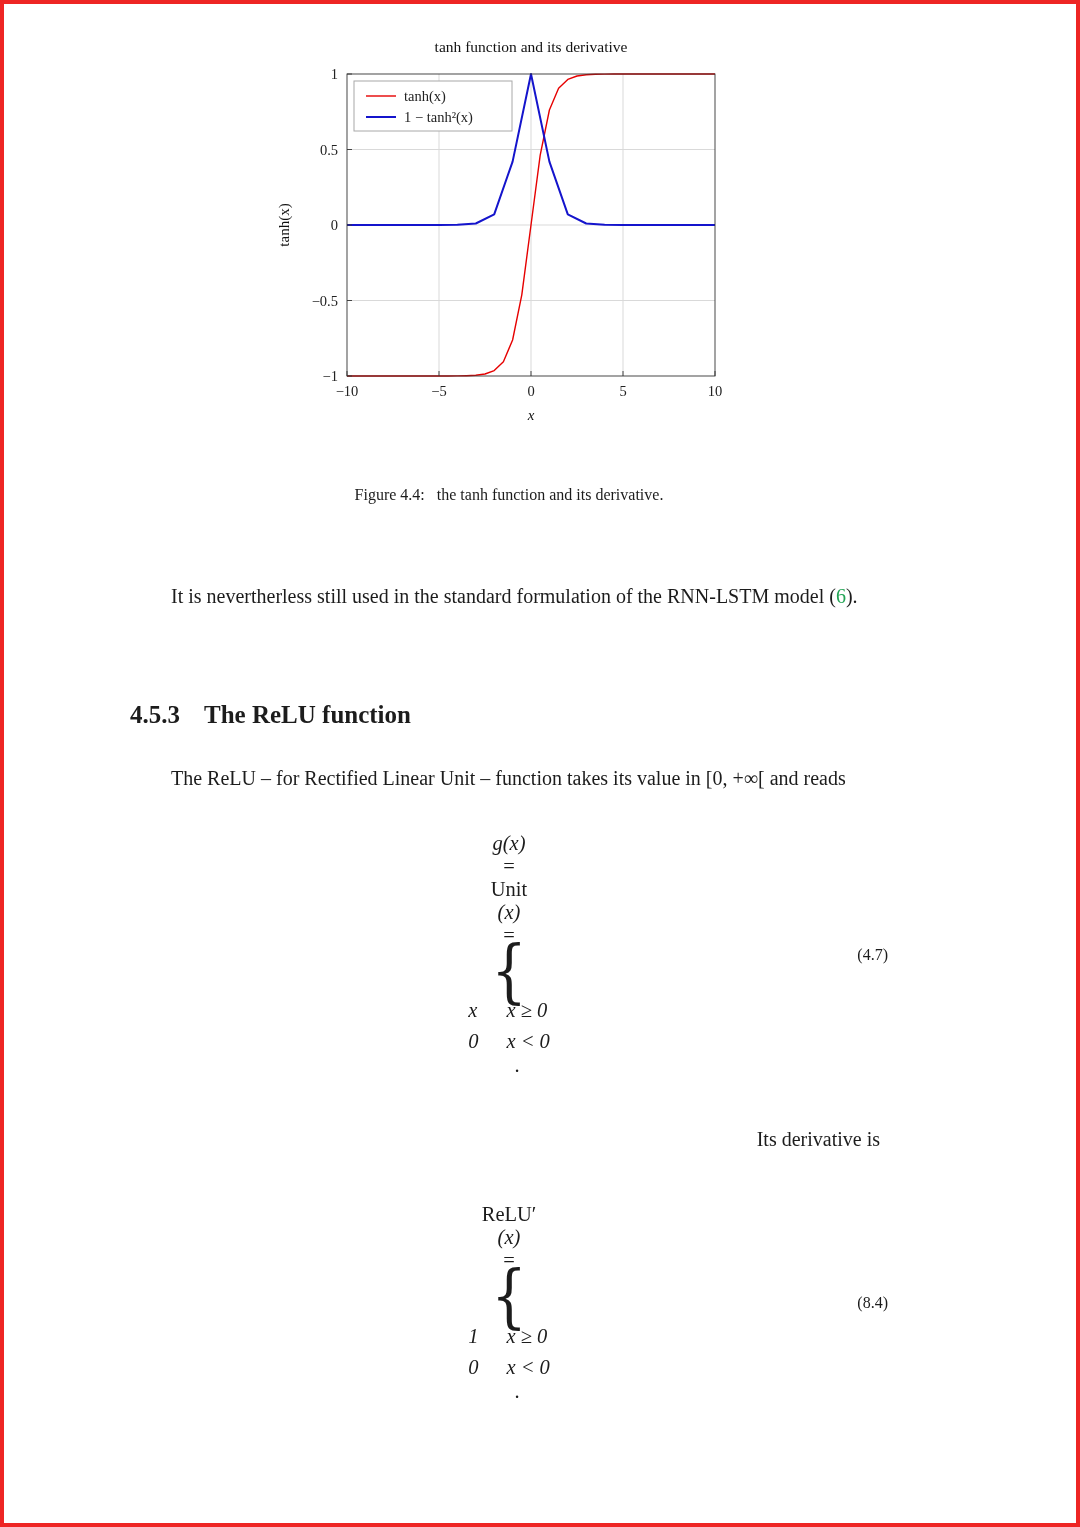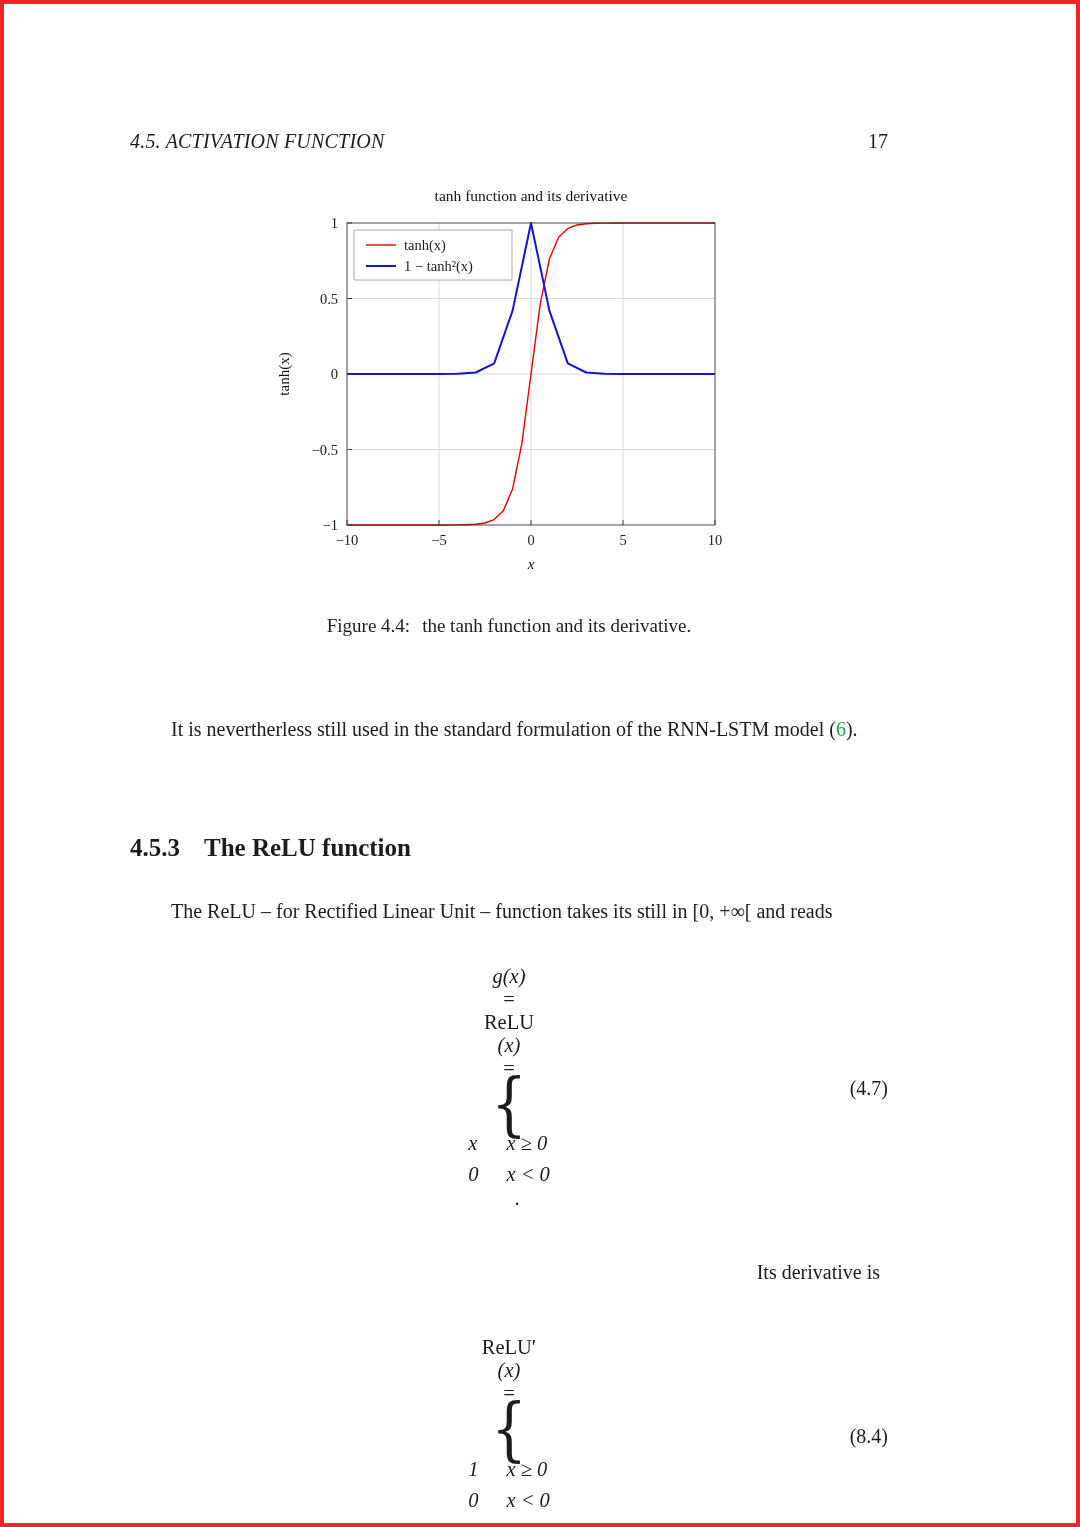--- a/index.html
+++ b/index.html
@@ -13,50 +13,46 @@
   .content{width:758px;margin-left:126px;}
   header{display:flex;justify-content:space-between;align-items:baseline;margin-top:126px;font-size:20px;}
   .section-header{font-style:italic;letter-spacing:0.2px;}
   figure{margin:30px 0 0 0;text-align:center;}
   .chart-wrap{display:inline-block;}
   svg text{font-family:"Liberation Serif",serif;}
   .ctitle{font-size:15.5px;fill:#111;}
   .clabel{font-size:15px;fill:#111;}
   .tick{font-size:14.5px;fill:#222;}
   .it{font-style:italic;}
-  figcaption{margin-top:36px;font-size:19px;}
+  figcaption{margin-top:56px;font-size:16px;}
   .cap-label{margin-right:12px;}
   p{font-size:20px;line-height:28px;text-align:justify;margin:8px;}
   .indent{text-indent:33px;}
   .para1{margin-top:78px;}
   .ref{color:var(--link_green,#23a455);text-decoration:none;cursor:pointer;}
   h2{font-size:25px;font-weight:bold;margin:90px 0 0 0;line-height:30px;}
   .sec-num{margin-right:24px;}
   .para2{margin-top:34px;}
   .deriv{margin-top:48px;text-align:right;}
   .equation{position:relative;margin-top:40px;display:flex;align-items:center;justify-content:center;font-size:20.5px;min-height:78px;}
   .eq2{margin-top:50px;}
   .eq-body{display:inline-flex;align-items:center;flex-direction:column;}
   .mi{font-style:italic;}
   .mo{padding:0 7px;}
   .brace{display:inline-block;font-family:"DejaVu Serif",serif;font-size:56px;font-weight:300;line-height:0.9;transform:scaleY(1.22);margin:0 6px 0 6px;}
   .cases{display:inline-grid;grid-template-columns:auto auto;column-gap:28px;row-gap:5px;text-align:left;line-height:26px;}
   .period{margin-left:16px;}
-  .eq-tag{position:absolute;right:0;top:50%;transform:translateY(-50%);font-size:20px;}
+  .eq-tag{position:absolute;right:0;top:50%;transform:translateY(-50%);font-size:16px;}
 </style>
 </head>
 <body>
 
 <div class="page">
   <div class="content">
 
-    <header>
-      <span class="section-header">4.5.  ACTIVATION FUNCTION</span>
-      <span>17</span>
-    </header>
 
     <figure>
       <div class="chart-wrap" id="chart-mount"><svg viewBox="0 0 480 392" width="480" height="392">
             <rect x="78" y="40" width="368" height="302" fill="#ffffff"></rect>
             <line x1="170" y1="40" x2="170" y2="342" stroke="#d9d9d9" stroke-width="1"></line>
             <line x1="262" y1="40" x2="262" y2="342" stroke="#d9d9d9" stroke-width="1"></line>
             <line x1="354" y1="40" x2="354" y2="342" stroke="#d9d9d9" stroke-width="1"></line>
             <line x1="78" y1="266.5" x2="446" y2="266.5" stroke="#d9d9d9" stroke-width="1"></line>
             <line x1="78" y1="191" x2="446" y2="191" stroke="#d9d9d9" stroke-width="1"></line>
             <line x1="78" y1="115.5" x2="446" y2="115.5" stroke="#d9d9d9" stroke-width="1"></line>
@@ -96,27 +92,27 @@
         <span class="cap-label">Figure 4.4:</span><span>the tanh function and its derivative.</span>
       </figcaption>
     </figure>
 
     <p class="indent para1"><span>It is nevertherless still used in the standard formulation of the RNN-LSTM model (</span><a class="ref">6</a><span>).</span></p>
 
     <h2>
       <span class="sec-num">4.5.3</span><span>The ReLU function</span>
     </h2>
 
-    <p class="indent para2">The ReLU – for Rectified Linear Unit – function takes its still in [0, +∞[ and reads</p>
+    <p class="indent para2">The ReLU – for Rectified Linear Unit – function takes its value in [0, +∞[ and reads</p>
 
     <div class="equation">
       <span class="eq-body">
         <span class="mi">g(x)</span>
         <span class="mo">=</span>
-        <span>ReLU</span>
+        <span>Unit</span>
           <span class="mi">(x)</span>
         <span class="mo">=</span>
         <span class="brace">{</span>
         <span class="cases">
           <span class="mi">x</span>
           <span class="mi">x ≥ 0</span>
           <span class="mi">0</span>
           <span class="mi">x &lt; 0</span>
         </span>
         <span class="period">.</span>

